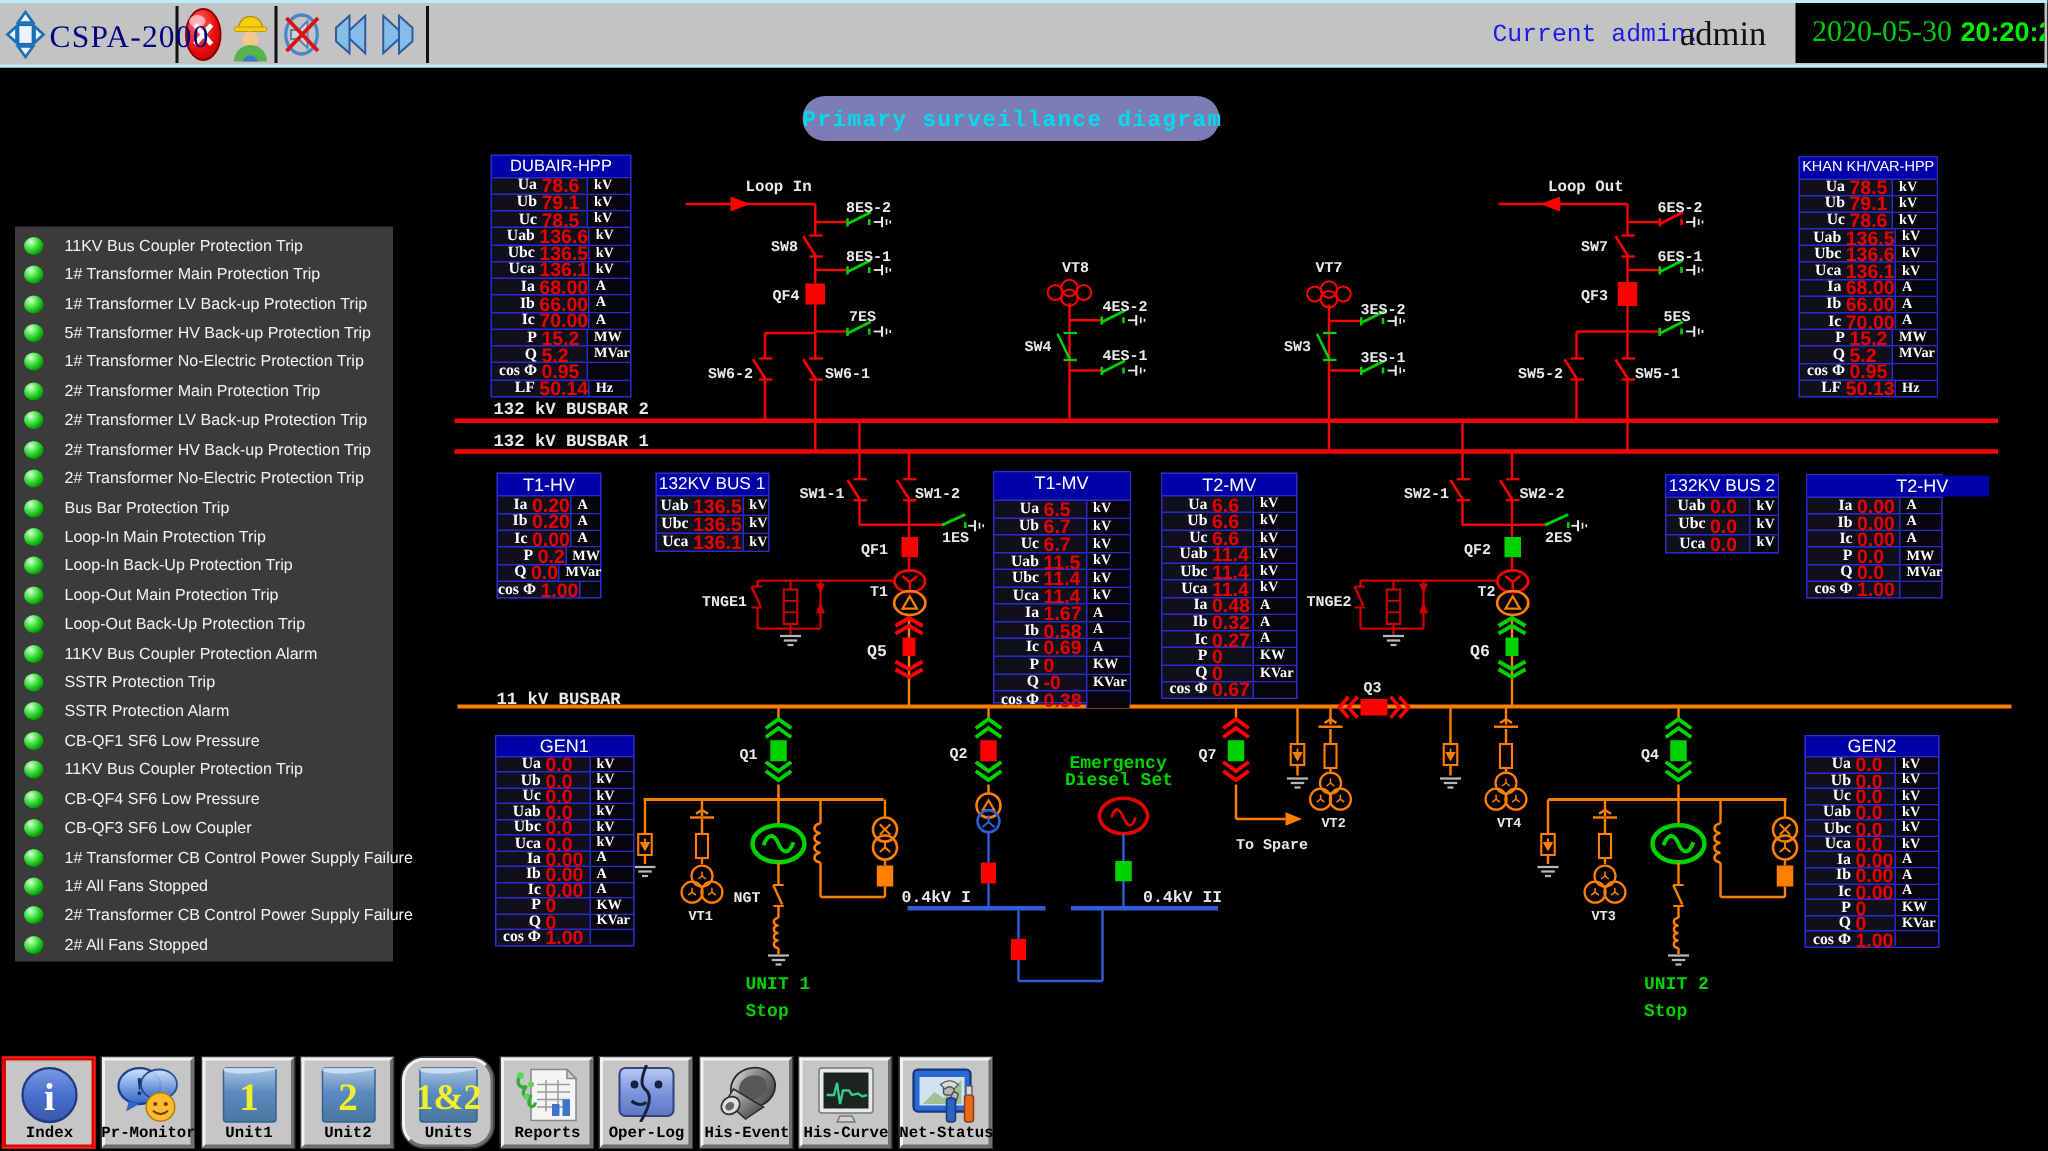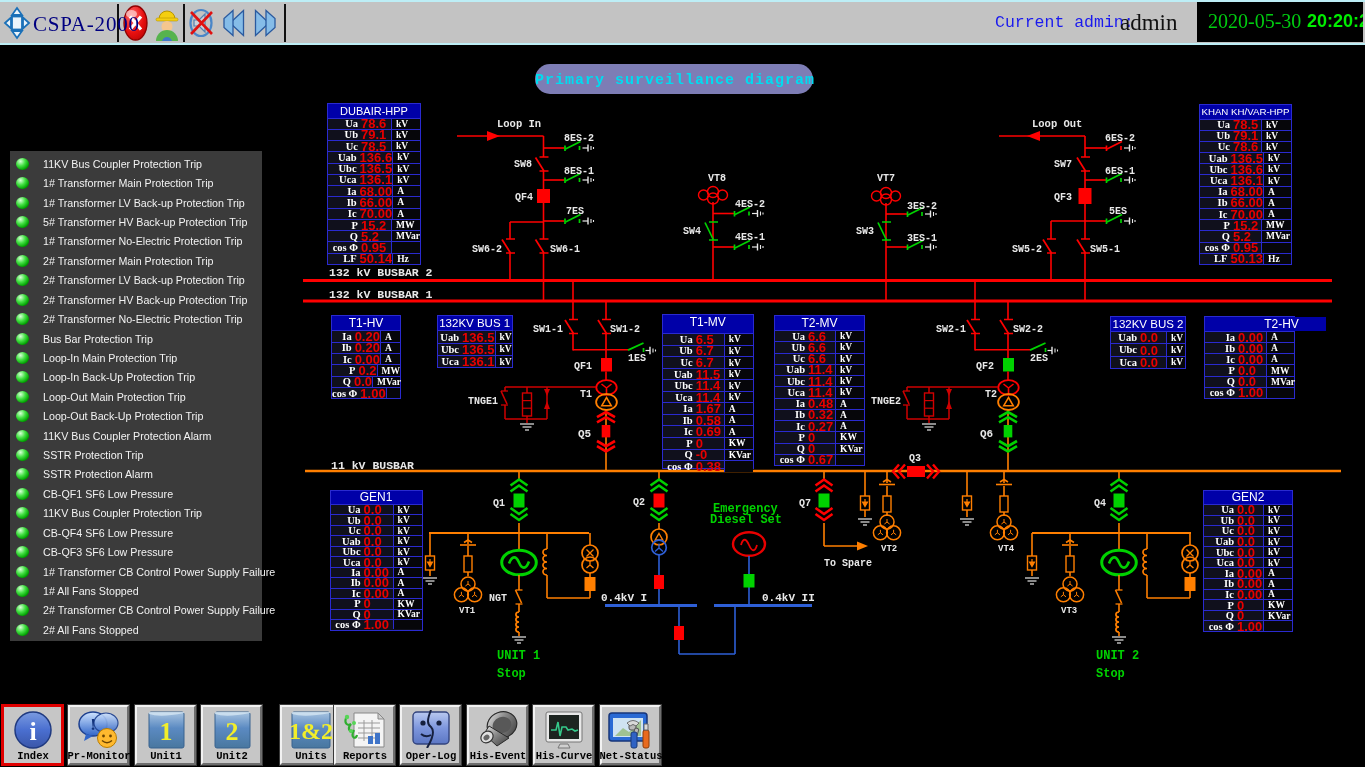--- a/index.html
+++ b/index.html
@@ -627,21 +627,21 @@
 <div class="al" style="top:355.3px;">
       <span class="led"></span>
       <span class="altx">11KV Bus Coupler Protection Trip</span>
     </div>
 <div class="al" style="top:374.7px;">
       <span class="led"></span>
       <span class="altx">CB-QF4 SF6 Low Pressure</span>
     </div>
 <div class="al" style="top:394.1px;">
       <span class="led"></span>
-      <span class="altx">CB-QF3 SF6 Low Pressure</span>
+      <span class="altx">CB-QF3 SF6 Low Coupler</span>
     </div>
 <div class="al" style="top:413.5px;">
       <span class="led"></span>
       <span class="altx">1# Transformer CB Control Power Supply Failure</span>
     </div>
 <div class="al" style="top:432.9px;">
       <span class="led"></span>
       <span class="altx">1# All Fans Stopped</span>
     </div>
 <div class="al" style="top:452.4px;">
@@ -1203,21 +1203,21 @@
               <stop offset="0.45" stop-color="#5b8ac2"></stop>
               <stop offset="1" stop-color="#49779f"></stop>
             </linearGradient>
           </defs>
           <rect x="3" y="2" width="35" height="36" rx="2" fill="url(#gu)" stroke="#38628f" stroke-width="1"></rect>
           <path d="M3,4 Q14,8 38,3 L38,2 L3,2 Z" fill="#d5e6f2" opacity="0.8"></path>
           <text x="20" y="30" font-family="Liberation Serif,serif" font-size="26" font-weight="bold" fill="#f2ee2a" text-anchor="middle">2</text>
         </svg></span>
       <span class="blab">Unit2</span>
     </div>
-<div class="btn" style="left:280px;">
+<div class="btn" style="left:268px;border-radius:15px;">
       <span class="bico"><svg width="42" height="40" viewBox="0 0 42 40">
           <defs>
             <linearGradient id="gu2" x1="0" y1="0" x2="0" y2="1">
               <stop offset="0" stop-color="#a8c4e0"></stop>
               <stop offset="0.45" stop-color="#5b8ac2"></stop>
               <stop offset="1" stop-color="#49779f"></stop>
             </linearGradient>
           </defs>
           <rect x="2" y="2" width="38" height="36" rx="2" fill="url(#gu2)" stroke="#38628f" stroke-width="1"></rect>
           <path d="M2,4 Q14,8 40,3 L40,2 L2,2 Z" fill="#d5e6f2" opacity="0.8"></path>

